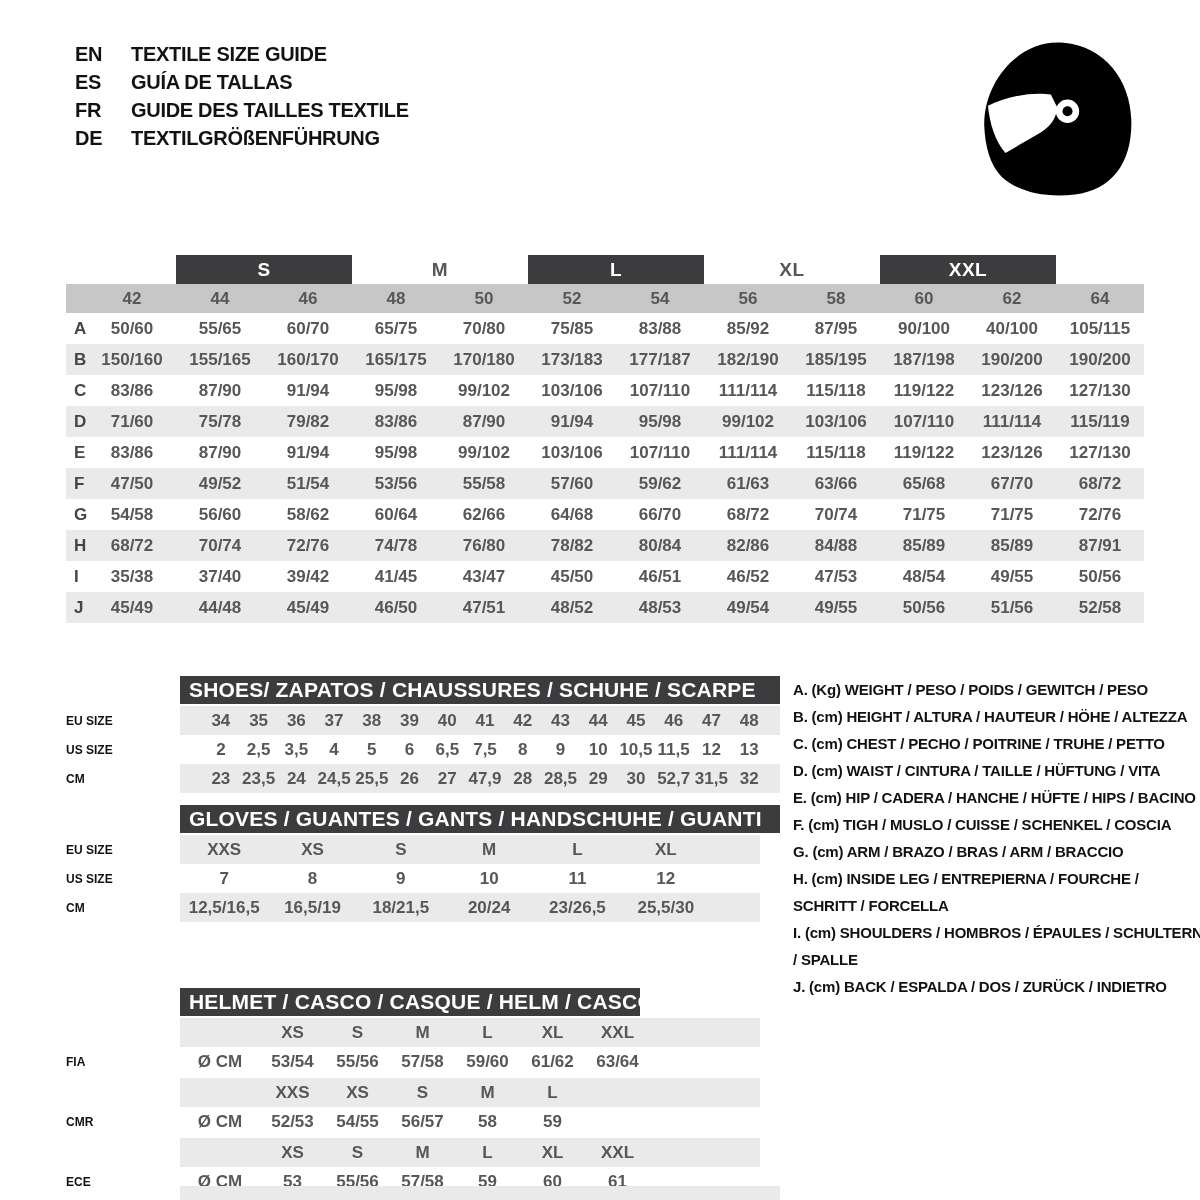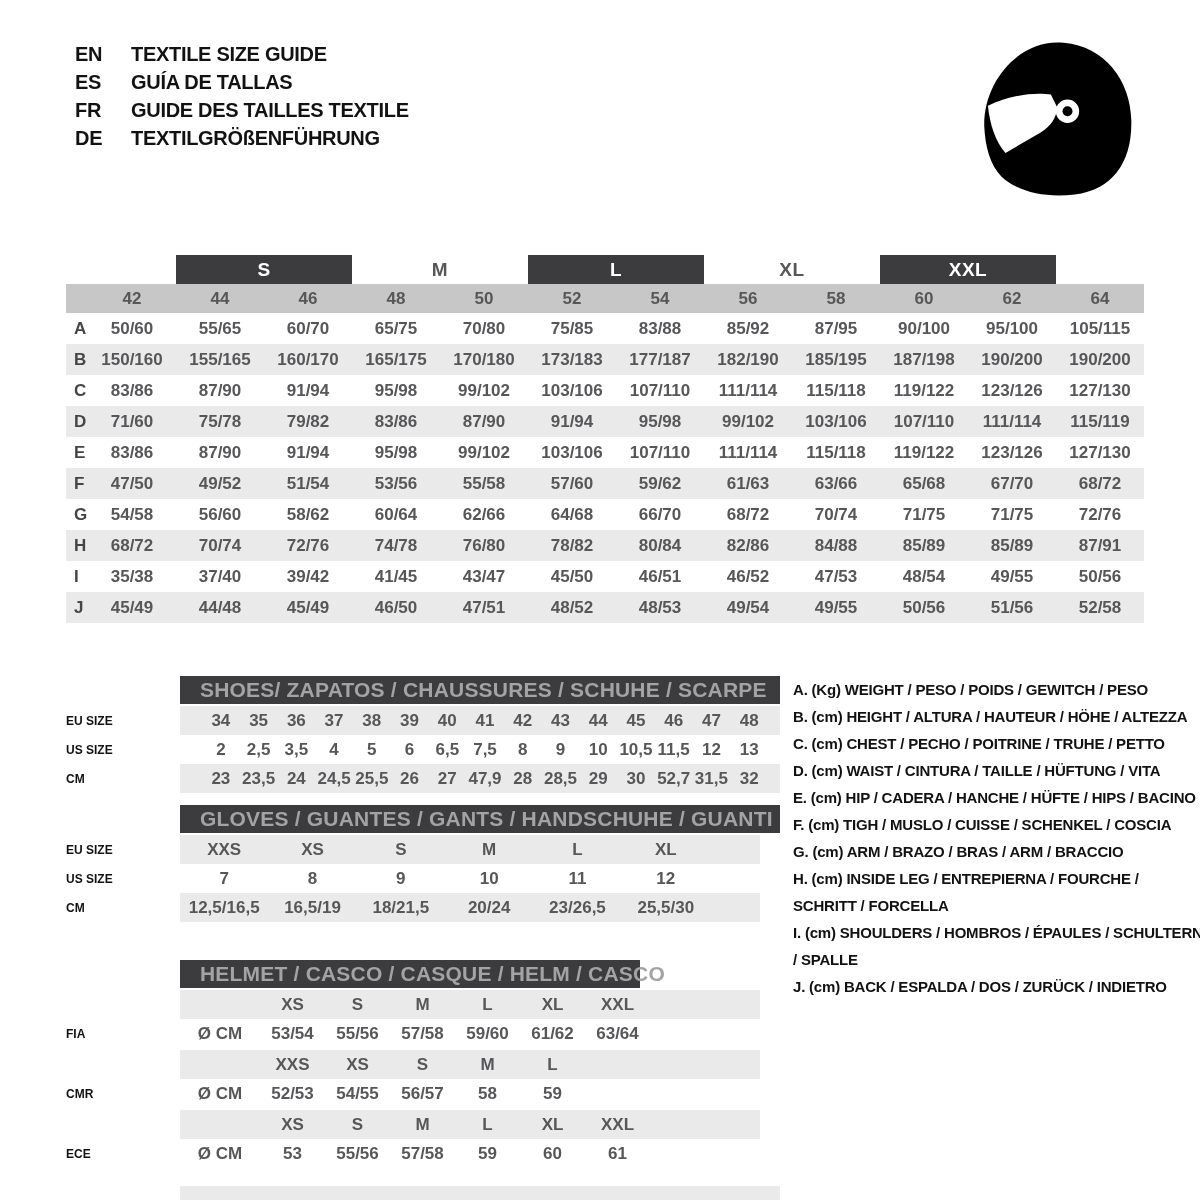--- a/index.html
+++ b/index.html
@@ -23,22 +23,22 @@
   .size-label.dark{background:#3c3c3e;color:#fff;}
   .size-label.light{color:#57575a;}
   .num-band{display:flex;height:29px;background:#c7c7c7;color:#57575a;font-size:17px;}
   .row{display:flex;height:31px;font-size:17px;color:#57575a;}
   .row.stripe{background:#eaeaea;}
   .rlabel{width:22px;box-sizing:border-box;padding-left:8px;display:flex;align-items:center;color:#454547;}
   .cell{flex:1;display:flex;align-items:center;justify-content:center;white-space:nowrap;}
 
   
   .sec{position:absolute;left:66px;}
-  .bar{background:#3c3c3e;color:#a3a3a3;font-size:21px;letter-spacing:0.2px;display:flex;align-items:center;
-       padding-left:20px;height:28px;box-sizing:border-box;margin-left:114px;white-space:nowrap;}
+  .bar{background:#3c3c3e;color:#ffffff;font-size:21px;letter-spacing:0.2px;display:flex;align-items:center;
+       padding-left:9px;height:28px;box-sizing:border-box;margin-left:114px;white-space:nowrap;}
   .sec-rows{margin-top:2px;}
   .sec-line{display:flex;height:29px;}
   .sec-label{width:114px;box-sizing:border-box;display:flex;align-items:center;font-size:12px;color:#121212;}
   .cells{display:flex;box-sizing:border-box;font-size:17px;color:#57575a;}
   .cells.stripe{background:#eaeaea;}
   .shoes-cells{width:600px;padding-left:22px;padding-right:12px;}
   .gloves-cells{width:580px;padding-right:50px;}
 
   
   .hband{display:flex;width:580px;box-sizing:border-box;font-size:17px;color:#57575a;}
@@ -116,21 +116,21 @@
           <div class="cell">50/60</div>
           <div class="cell">55/65</div>
           <div class="cell">60/70</div>
           <div class="cell">65/75</div>
           <div class="cell">70/80</div>
           <div class="cell">75/85</div>
           <div class="cell">83/88</div>
           <div class="cell">85/92</div>
           <div class="cell">87/95</div>
           <div class="cell">90/100</div>
-          <div class="cell">95/100</div>
+          <div class="cell">40/100</div>
           <div class="cell">105/115</div>
         </div>
         <div class="row stripe">
           <div class="rlabel">B</div>
           <div class="cell">150/160</div>
           <div class="cell">155/165</div>
           <div class="cell">160/170</div>
           <div class="cell">165/175</div>
           <div class="cell">170/180</div>
           <div class="cell">173/183</div>
@@ -362,21 +362,21 @@
             <div class="cell">16,5/19</div>
             <div class="cell">18/21,5</div>
             <div class="cell">20/24</div>
             <div class="cell">23/26,5</div>
             <div class="cell">25,5/30</div>
           </div>
         </div>
       </div>
   </div>
 
-  <div class="sec" style="top:960px">
+  <div class="sec" style="top:988px">
     <div class="bar" style="width:460px">HELMET / CASCO / CASQUE / HELM / CASCO</div>
     <div class="sec-rows">
         <div class="sec-line">
           <div class="sec-label"></div>
           <div class="hband stripe">
             <div class="hcell0"></div>
             <div class="hcell">XS</div>
             <div class="hcell">S</div>
             <div class="hcell">M</div>
             <div class="hcell">L</div>

